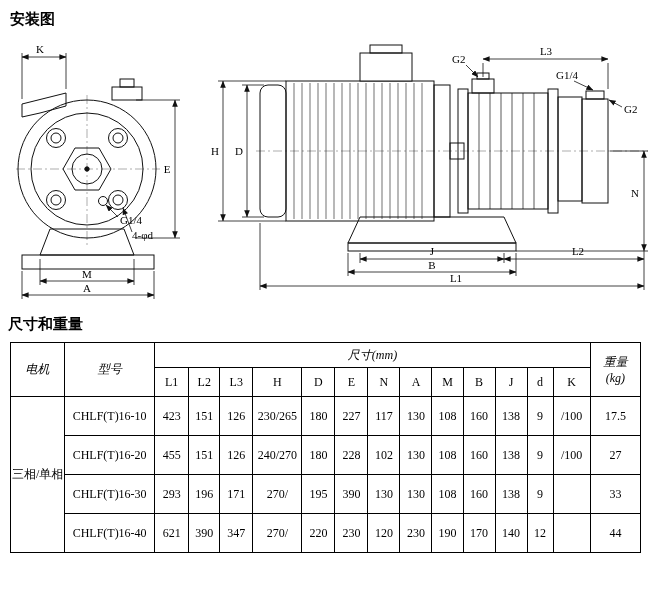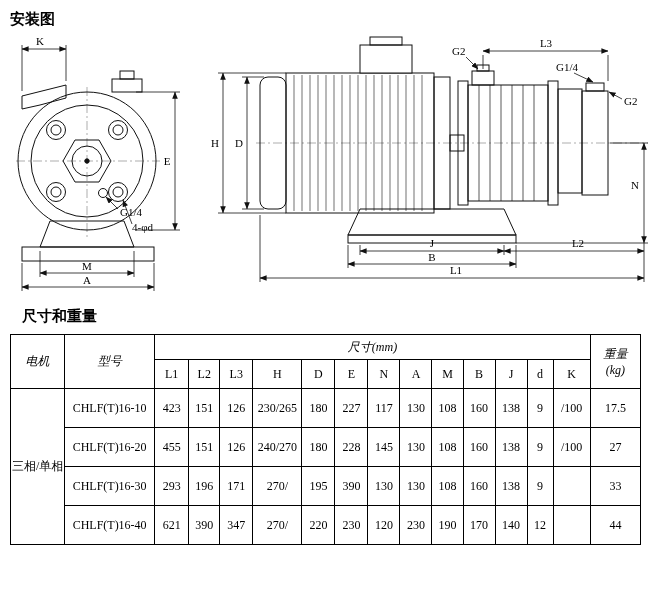--- a/index.html
+++ b/index.html
@@ -3,24 +3,24 @@
 <meta charset="utf-8">
 <style>
   html,body{margin:0;padding:0;background:#fff;}
   .page{
     width:659px;height:600px;box-sizing:border-box;
     padding:8px 8px 6px 8px;
     font-family:"Liberation Serif","DejaVu Serif",serif;
     color:#000;background:#fff;overflow:hidden;
   }
   .title{
-    font-size:15px;font-weight:bold;margin:2px 0 4px 2px;
+    font-size:15px;font-weight:bold;margin:2px 0 12px 2px;
     font-family:"Liberation Sans","DejaVu Sans",sans-serif;
   }
-  .title2{margin:12px 0 8px 14px;}
+  .title2{margin:12px 0 8px 0;}
   .drawing svg{display:block;}
   .cl{stroke:#777;stroke-width:0.6;stroke-dasharray:9 3 2 3;}
   .dimtext{
     font-size:11px;fill:#000;stroke:none;
     font-family:"Liberation Serif","DejaVu Serif",serif;
   }
   table.dims{
     border-collapse:collapse;table-layout:fixed;width:631px;
     font-size:12px;margin-left:2px;
   }
@@ -274,21 +274,21 @@
           <td>17.5</td>
         </tr>
         <tr>
           <td>CHLF(T)16-20</td>
           <td>455</td>
           <td>151</td>
           <td>126</td>
           <td>240/270</td>
           <td>180</td>
           <td>228</td>
-          <td>145</td>
+          <td>102</td>
           <td>130</td>
           <td>108</td>
           <td>160</td>
           <td>138</td>
           <td>9</td>
           <td>/100</td>
           <td>27</td>
         </tr>
         <tr>
           <td>CHLF(T)16-30</td>

